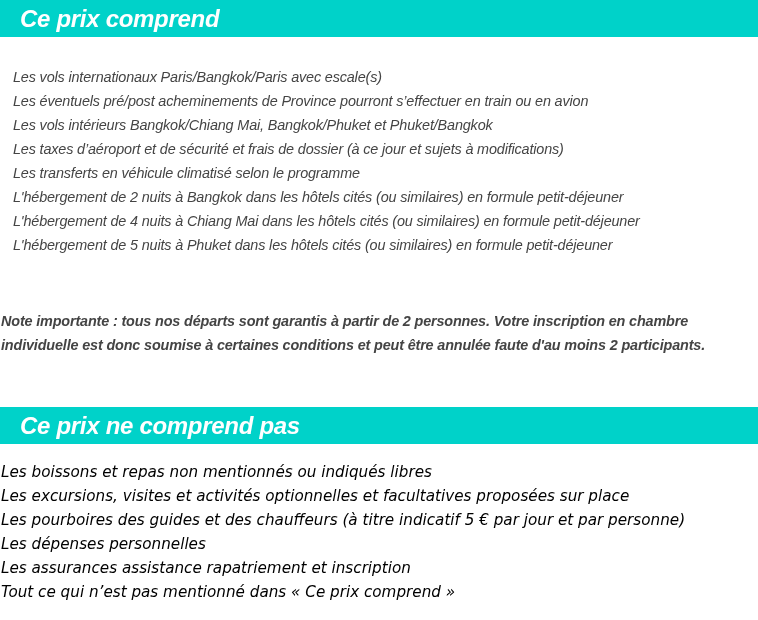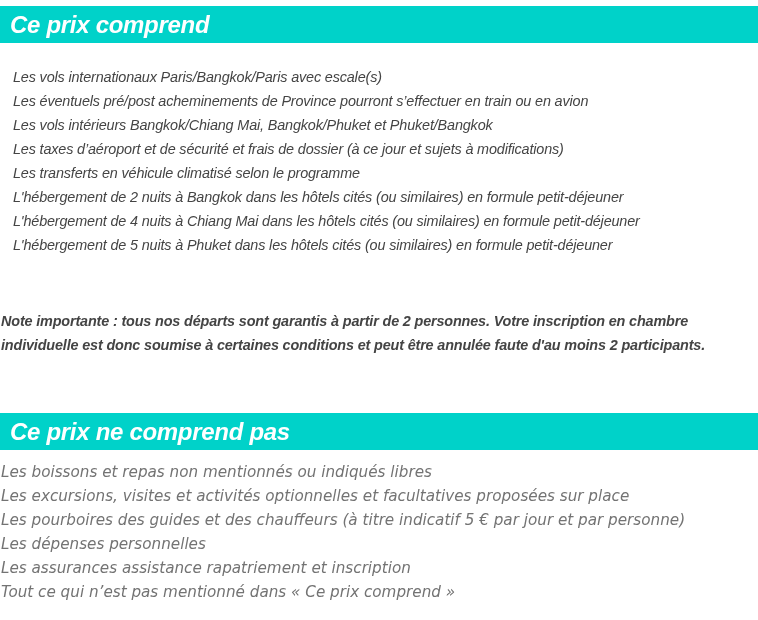--- a/index.html
+++ b/index.html
@@ -2,46 +2,45 @@
 <html><head>
   <meta charset="utf-8">
   <style>
     html, body { margin: 0; padding: 0; background: #ffffff; }
     body { width: 758px; height: 620px; overflow: hidden; position: relative; font-family: "DejaVu Sans", sans-serif; }
     .section-header {
       position: absolute; left: 0; width: 758px; height: 37px;
       background: #00d2c9;
       color: #ffffff;
       box-sizing: border-box;
-      padding-left: 10px;
+      padding-left: 20px;
       font-family: "Liberation Sans", sans-serif;
       font-style: italic;
       font-weight: bold;
       font-size: 24px;
       line-height: 37px;
       letter-spacing: -0.3px;
-      margin-top: 6px;
     }
     #h1 { top: 0; }
     #h2 { top: 407px; }
     .list-a {
       position: absolute; left: 1px; top: 53px; margin: 12px; padding: 0; list-style: none;
       font-family: "Liberation Sans", sans-serif; font-style: italic;
       font-size: 14.4px; color: #444444; letter-spacing: -0.15px;
     }
     .list-a li { height: 24px; line-height: 24px; white-space: nowrap; }
     .note {
       position: absolute; left: 1px; top: 309px; width: 740px; margin: 0;
       font-family: "Liberation Sans", sans-serif; font-style: italic; font-weight: bold;
       font-size: 14.4px; color: #444444; line-height: 24px; letter-spacing: -0.15px;
     }
     .list-b {
       position: absolute; left: 1px; top: 460px; margin: 0; padding: 0; list-style: none;
       font-family: "DejaVu Sans", sans-serif; font-style: italic;
-      font-size: 15.2px; color: #737373;
+      font-size: 15.2px; color: #000000;
     }
     .list-b li { height: 24px; line-height: 24px; white-space: nowrap; }
   </style>
 </head>
 <body>
 
 <div id="h1" class="section-header">
   <span>Ce prix comprend</span>
 </div>
 

